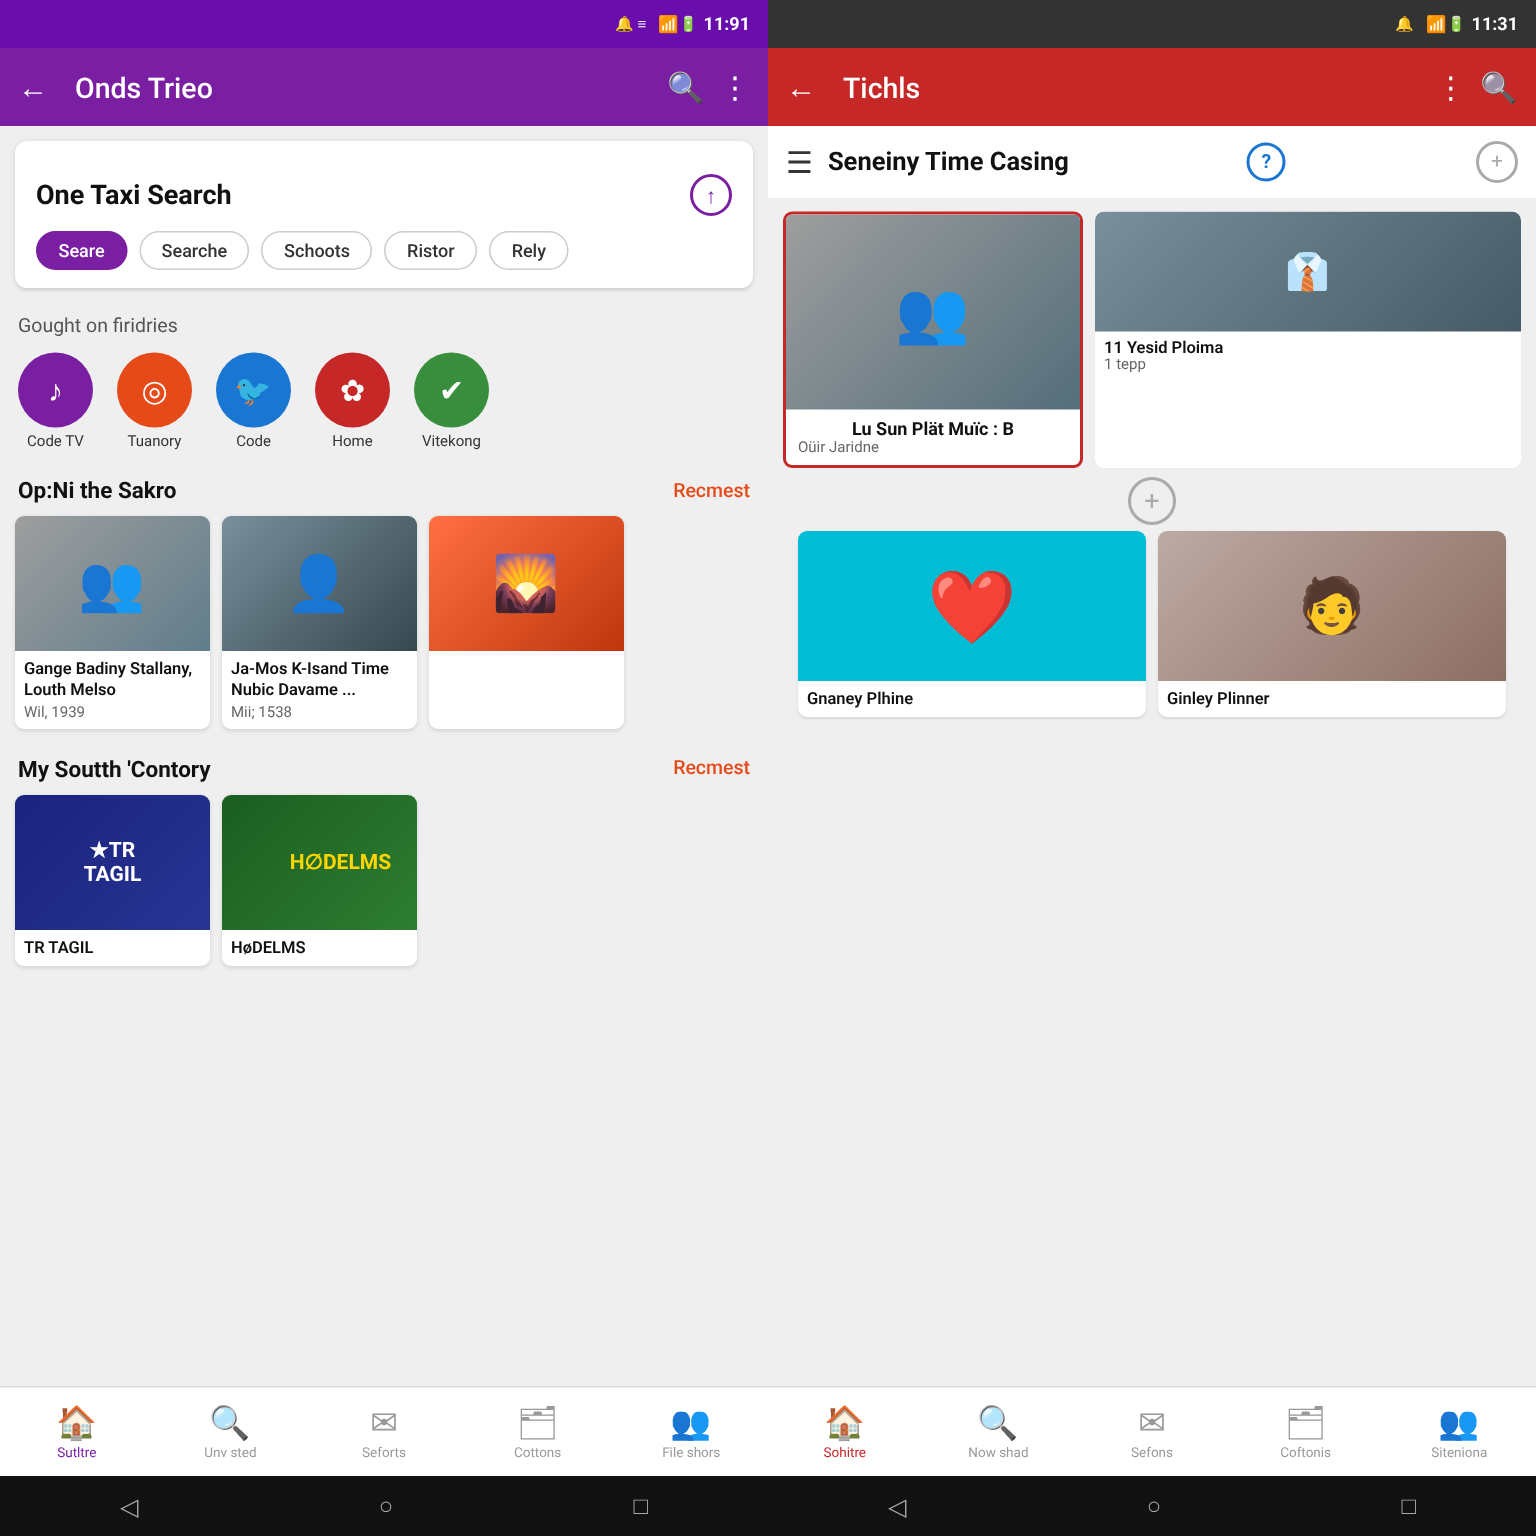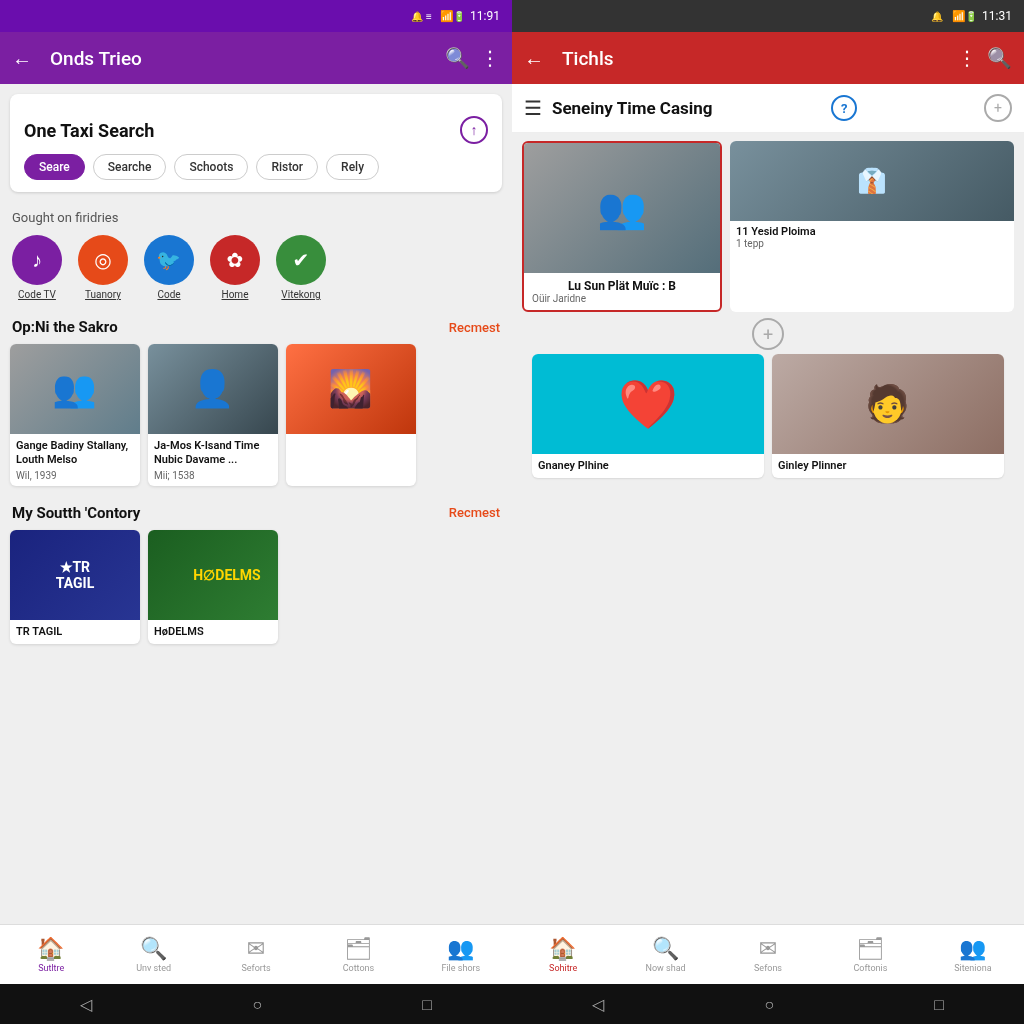--- a/index.html
+++ b/index.html
@@ -39,21 +39,21 @@
       display: flex;
       align-items: center;
       justify-content: flex-end;
       padding: 0 12px;
       font-size: 11px;
       font-weight: bold;
       color: white;
     }
     .status-bar-left { background: #6a0dad; }
     .status-bar-right { background: #333; }
-    .status-bar .time { font-size: 12px; font-weight: normal; }
+    .status-bar .time { font-size: 12px; font-weight: bold; }
     .status-icons { display: flex; align-items: center; gap: 4px; margin-left: 8px; }
 
     
     .app-bar {
       height: 52px;
       display: flex;
       align-items: center;
       padding: 0 12px;
       gap: 10px;
       color: white;
@@ -155,21 +155,20 @@
     .ql-purple { background: #7b1fa2; }
     .ql-orange { background: #e64a19; }
     .ql-blue { background: #1976d2; }
     .ql-red { background: #c62828; }
     .ql-green { background: #388e3c; }
     .quick-link-label {
       font-size: 10px;
       color: #333;
       text-align: center;
       max-width: 55px;
-      text-decoration: underline;
     }
 
     .section-row {
       display: flex;
       justify-content: space-between;
       align-items: center;
       padding: 8px 12px 4px;
     }
     .section-title {
       font-size: 15px;

